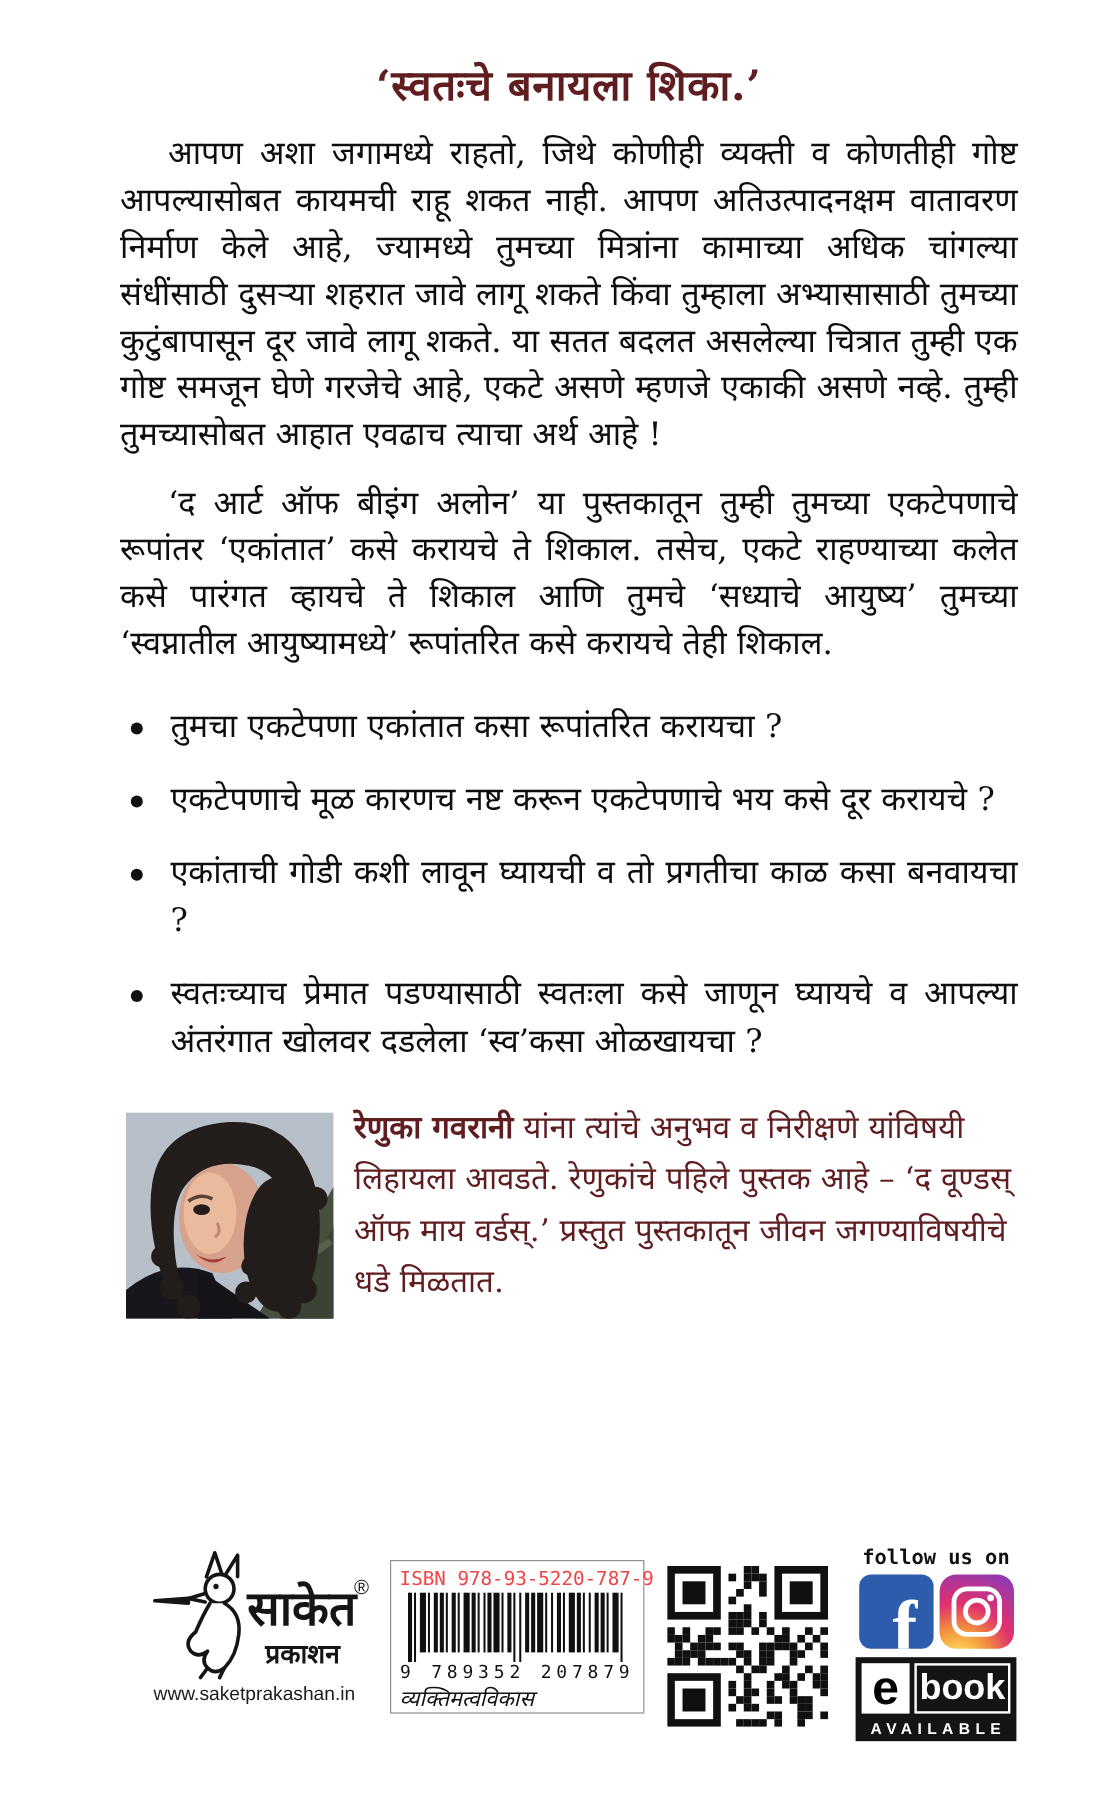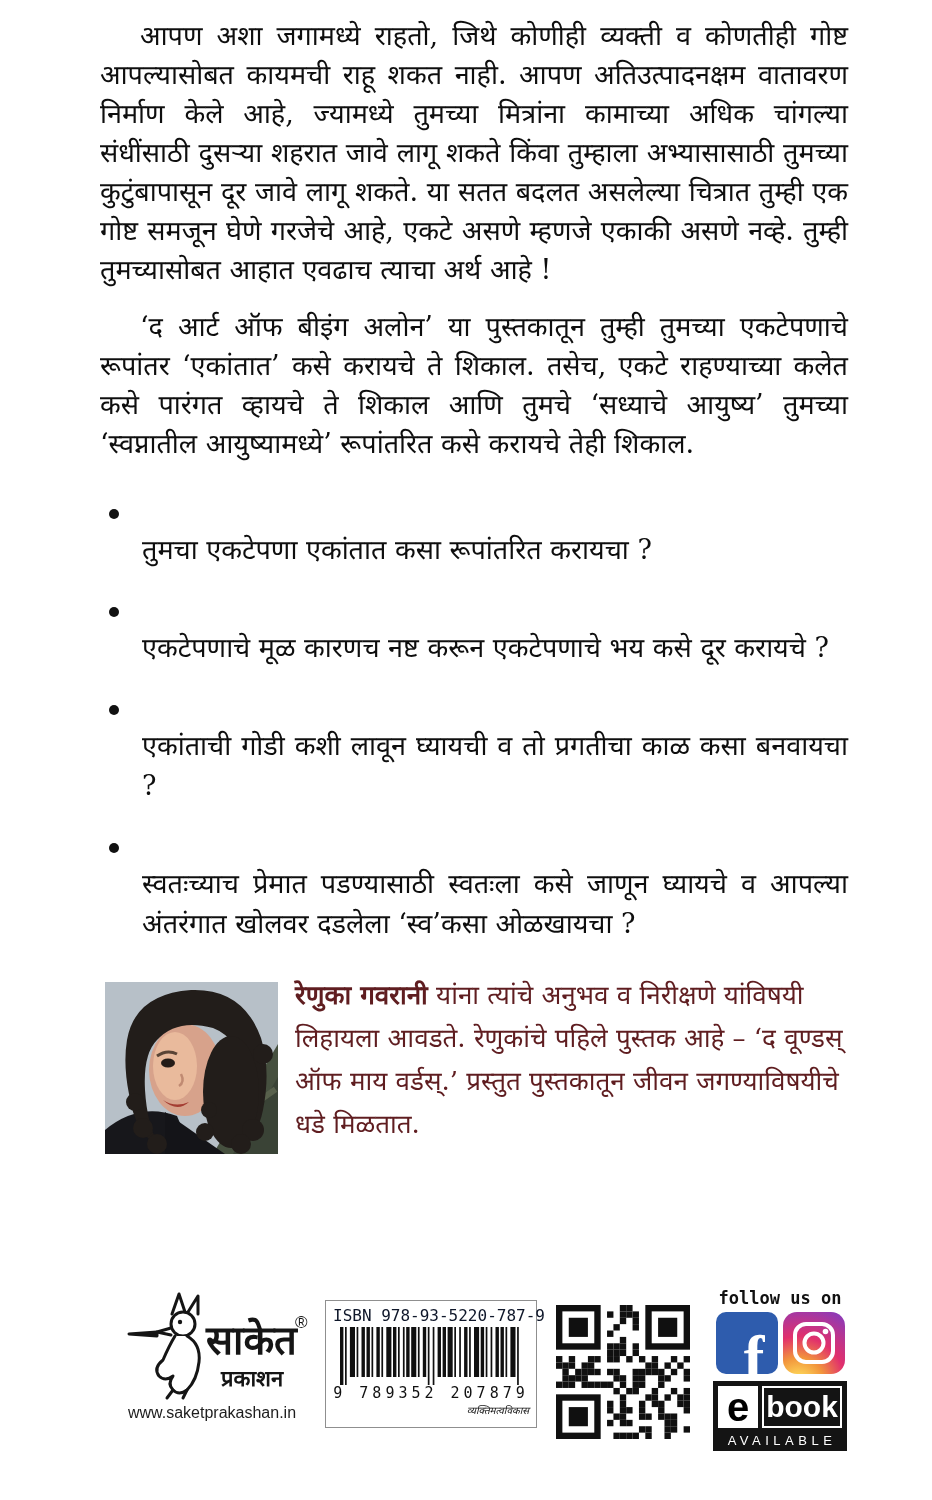--- a/index.html
+++ b/index.html
@@ -15,49 +15,49 @@
   }
   .body-para{
     font-size:27px;line-height:39px;text-align:justify;margin:0;
     text-indent:40px;color:#0e0e0e;
   }
   .para-1{margin-top:16px;}
   .para-2{margin-top:18px;}
   .bullets{margin-top:30px;}
   .bullet-item{display:flex;margin-bottom:21px;}
   .bullet-dot{width:10px;height:10px;border-radius:50%;background:#111;flex:none;margin:16px 0 0 9px;}
-  .bullet-text{flex:1;margin-left:23px;font-size:27px;line-height:40px;text-align:justify;margin-top:37px;}
+  .bullet-text{flex:1;margin-left:23px;font-size:27px;line-height:40px;text-align:justify;}
   .closing{margin-top:7px;}
   .author-section{display:flex;margin-top:38px;}
   .author-photo{width:173px;height:172px;flex:none;margin-left:5px;display:block;}
   .author-bio{
     flex:1;margin:-8px 0 0 17px;color:#5f1d20;font-size:26px;line-height:43px;
     text-align:left;
   }
   .author-bio b{font-weight:bold;}
   .footer{position:absolute;left:0;top:1288px;width:932px;height:170px;}
   .logo-block{position:absolute;left:106px;top:4px;width:212px;text-align:center;}
   .logo-svg{display:block;margin:0 auto;}
   .website{
     font-family:"Liberation Sans",sans-serif;font-size:16px;color:#1d1d1d;margin-top:0;
   }
   .barcode-box{
     position:absolute;left:325px;top:12px;width:212px;height:128px;
     border:1px solid #8f8f8f;background:#fff;box-sizing:border-box;padding:5px 7px 2px;
   }
   .isbn-label{
     font-family:"DejaVu Sans Mono","Liberation Mono",monospace;
-    font-size:16px;text-align:center;white-space:nowrap;color:#0f172a;
+    font-size:16px;text-align:center;white-space:nowrap;color:#ef4444;
   }
   .bars-svg{display:block;margin:2px auto 0;}
   .isbn-digits{
     font-family:"DejaVu Sans Mono","Liberation Mono",monospace;
     font-size:15px;letter-spacing:4px;text-align:center;margin-top:-1px;color:#111;
   }
-  .category{font-size:10px;font-style:italic;text-align:right;margin-top:1px;color:#111;}
+  .category{font-size:18px;font-style:italic;margin-top:1px;color:#111;}
   .qr-wrap{position:absolute;left:556px;top:17px;width:134px;height:134px;}
   .social{position:absolute;left:711px;top:0;width:138px;text-align:center;}
   .follow{
     font-family:"DejaVu Sans Mono","Liberation Mono",monospace;
     font-size:17px;font-weight:bold;color:#111;letter-spacing:0;
   }
   .icons-row{display:flex;justify-content:center;gap:5px;margin-top:4px;}
   .fb-icon{
     width:62px;height:62px;border-radius:10px;background:#2e5cad;position:relative;overflow:hidden;flex:none;
   }
@@ -79,29 +79,30 @@
     width:40px;background:#fff;color:#000;flex:none;
     font-family:"Liberation Sans",sans-serif;font-weight:bold;font-size:40px;
     display:flex;align-items:center;justify-content:center;line-height:1;
   }
   .ebook-book{
     flex:1;margin-left:4px;border:2px solid #fff;color:#fff;
     font-family:"Liberation Sans",sans-serif;font-weight:bold;font-size:30px;
     display:flex;align-items:center;justify-content:center;line-height:1;
   }
   .ebook-available{
-    color:#fff;font-family:"Liberation Sans",sans-serif;font-weight:normal;
+    color:#fff;font-family:"Liberation Sans",sans-serif;font-weight:bold;
     font-size:13px;letter-spacing:4.5px;text-align:center;margin-top:5px;text-indent:4px;
   }
 </style>
 </head>
 <body>
 
 <div class="content">
 
+  <h1 class="book-title">‘स्वतःचे बनायला शिका.’</h1>
 
   <p class="body-para para-1">आपण अशा जगामध्ये राहतो, जिथे कोणीही व्यक्ती व कोणतीही गोष्ट आपल्यासोबत कायमची राहू शकत नाही. आपण अतिउत्पादनक्षम वातावरण निर्माण केले आहे, ज्यामध्ये तुमच्या मित्रांना कामाच्या अधिक चांगल्या संधींसाठी दुसऱ्या शहरात जावे लागू शकते किंवा तुम्हाला अभ्यासासाठी तुमच्या कुटुंबापासून दूर जावे लागू शकते. या सतत बदलत असलेल्या चित्रात तुम्ही एक गोष्ट समजून घेणे गरजेचे आहे, एकटे असणे म्हणजे एकाकी असणे नव्हे. तुम्ही तुमच्यासोबत आहात एवढाच त्याचा अर्थ आहे !</p>
 
   <p class="body-para para-2">‘द आर्ट ऑफ बीइंग अलोन’ या पुस्तकातून तुम्ही तुमच्या एकटेपणाचे रूपांतर ‘एकांतात’ कसे करायचे ते शिकाल. तसेच, एकटे राहण्याच्या कलेत कसे पारंगत व्हायचे ते शिकाल आणि तुमचे ‘सध्याचे आयुष्य’ तुमच्या ‘स्वप्नातील आयुष्यामध्ये’ रूपांतरित कसे करायचे तेही शिकाल.</p>
 
   <div class="bullets">
     <div class="bullet-item">
       <span class="bullet-dot"></span>
       <span class="bullet-text">तुमचा एकटेपणा एकांतात कसा रूपांतरित करायचा ?</span>
     </div>

